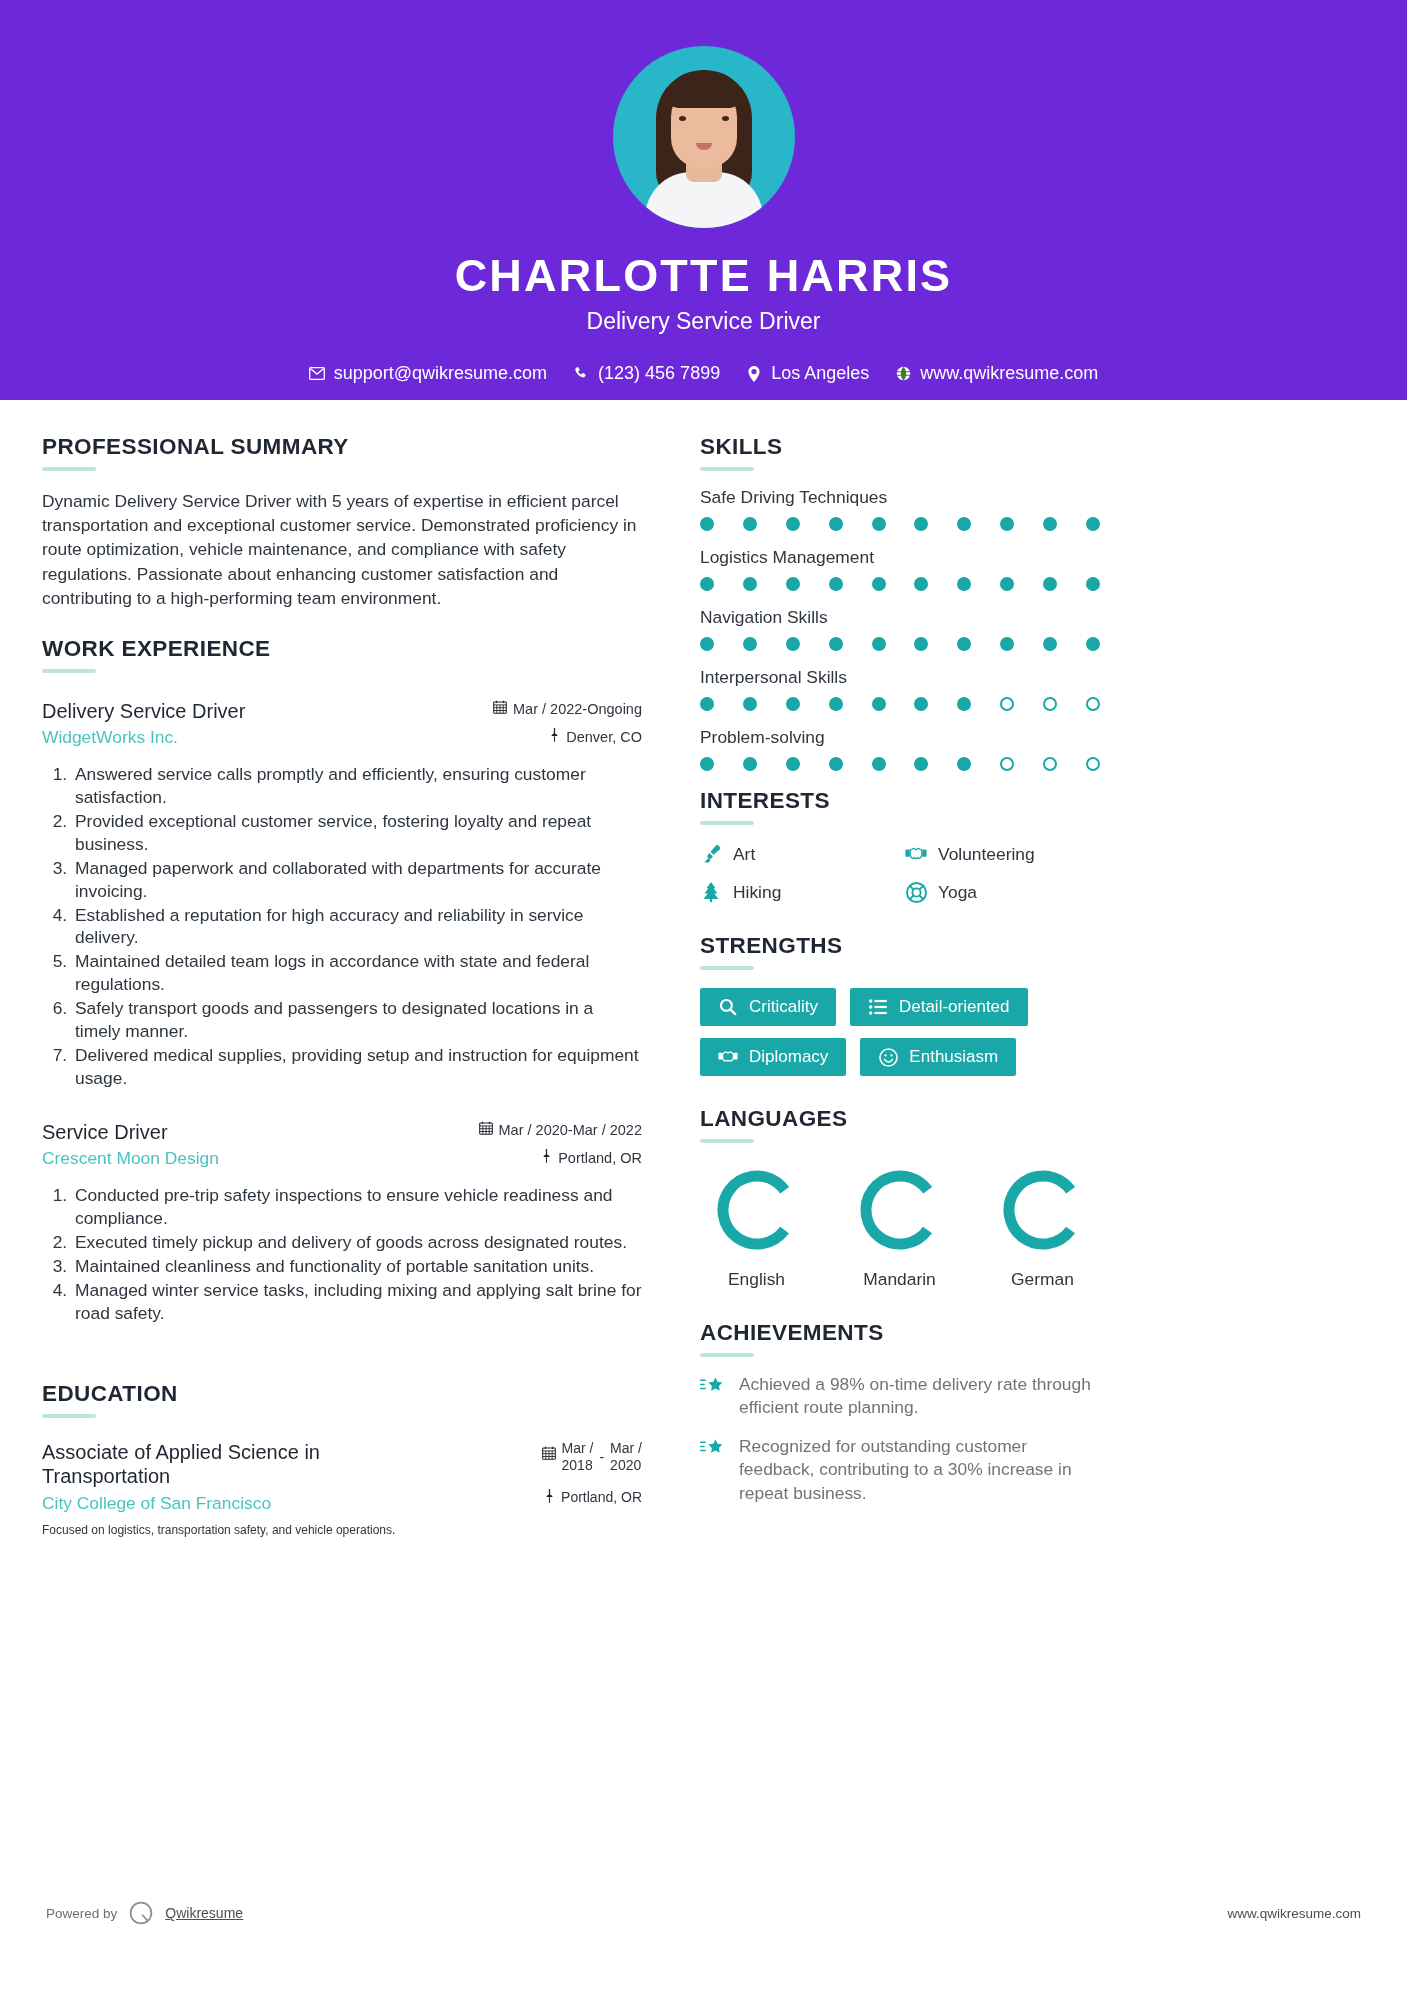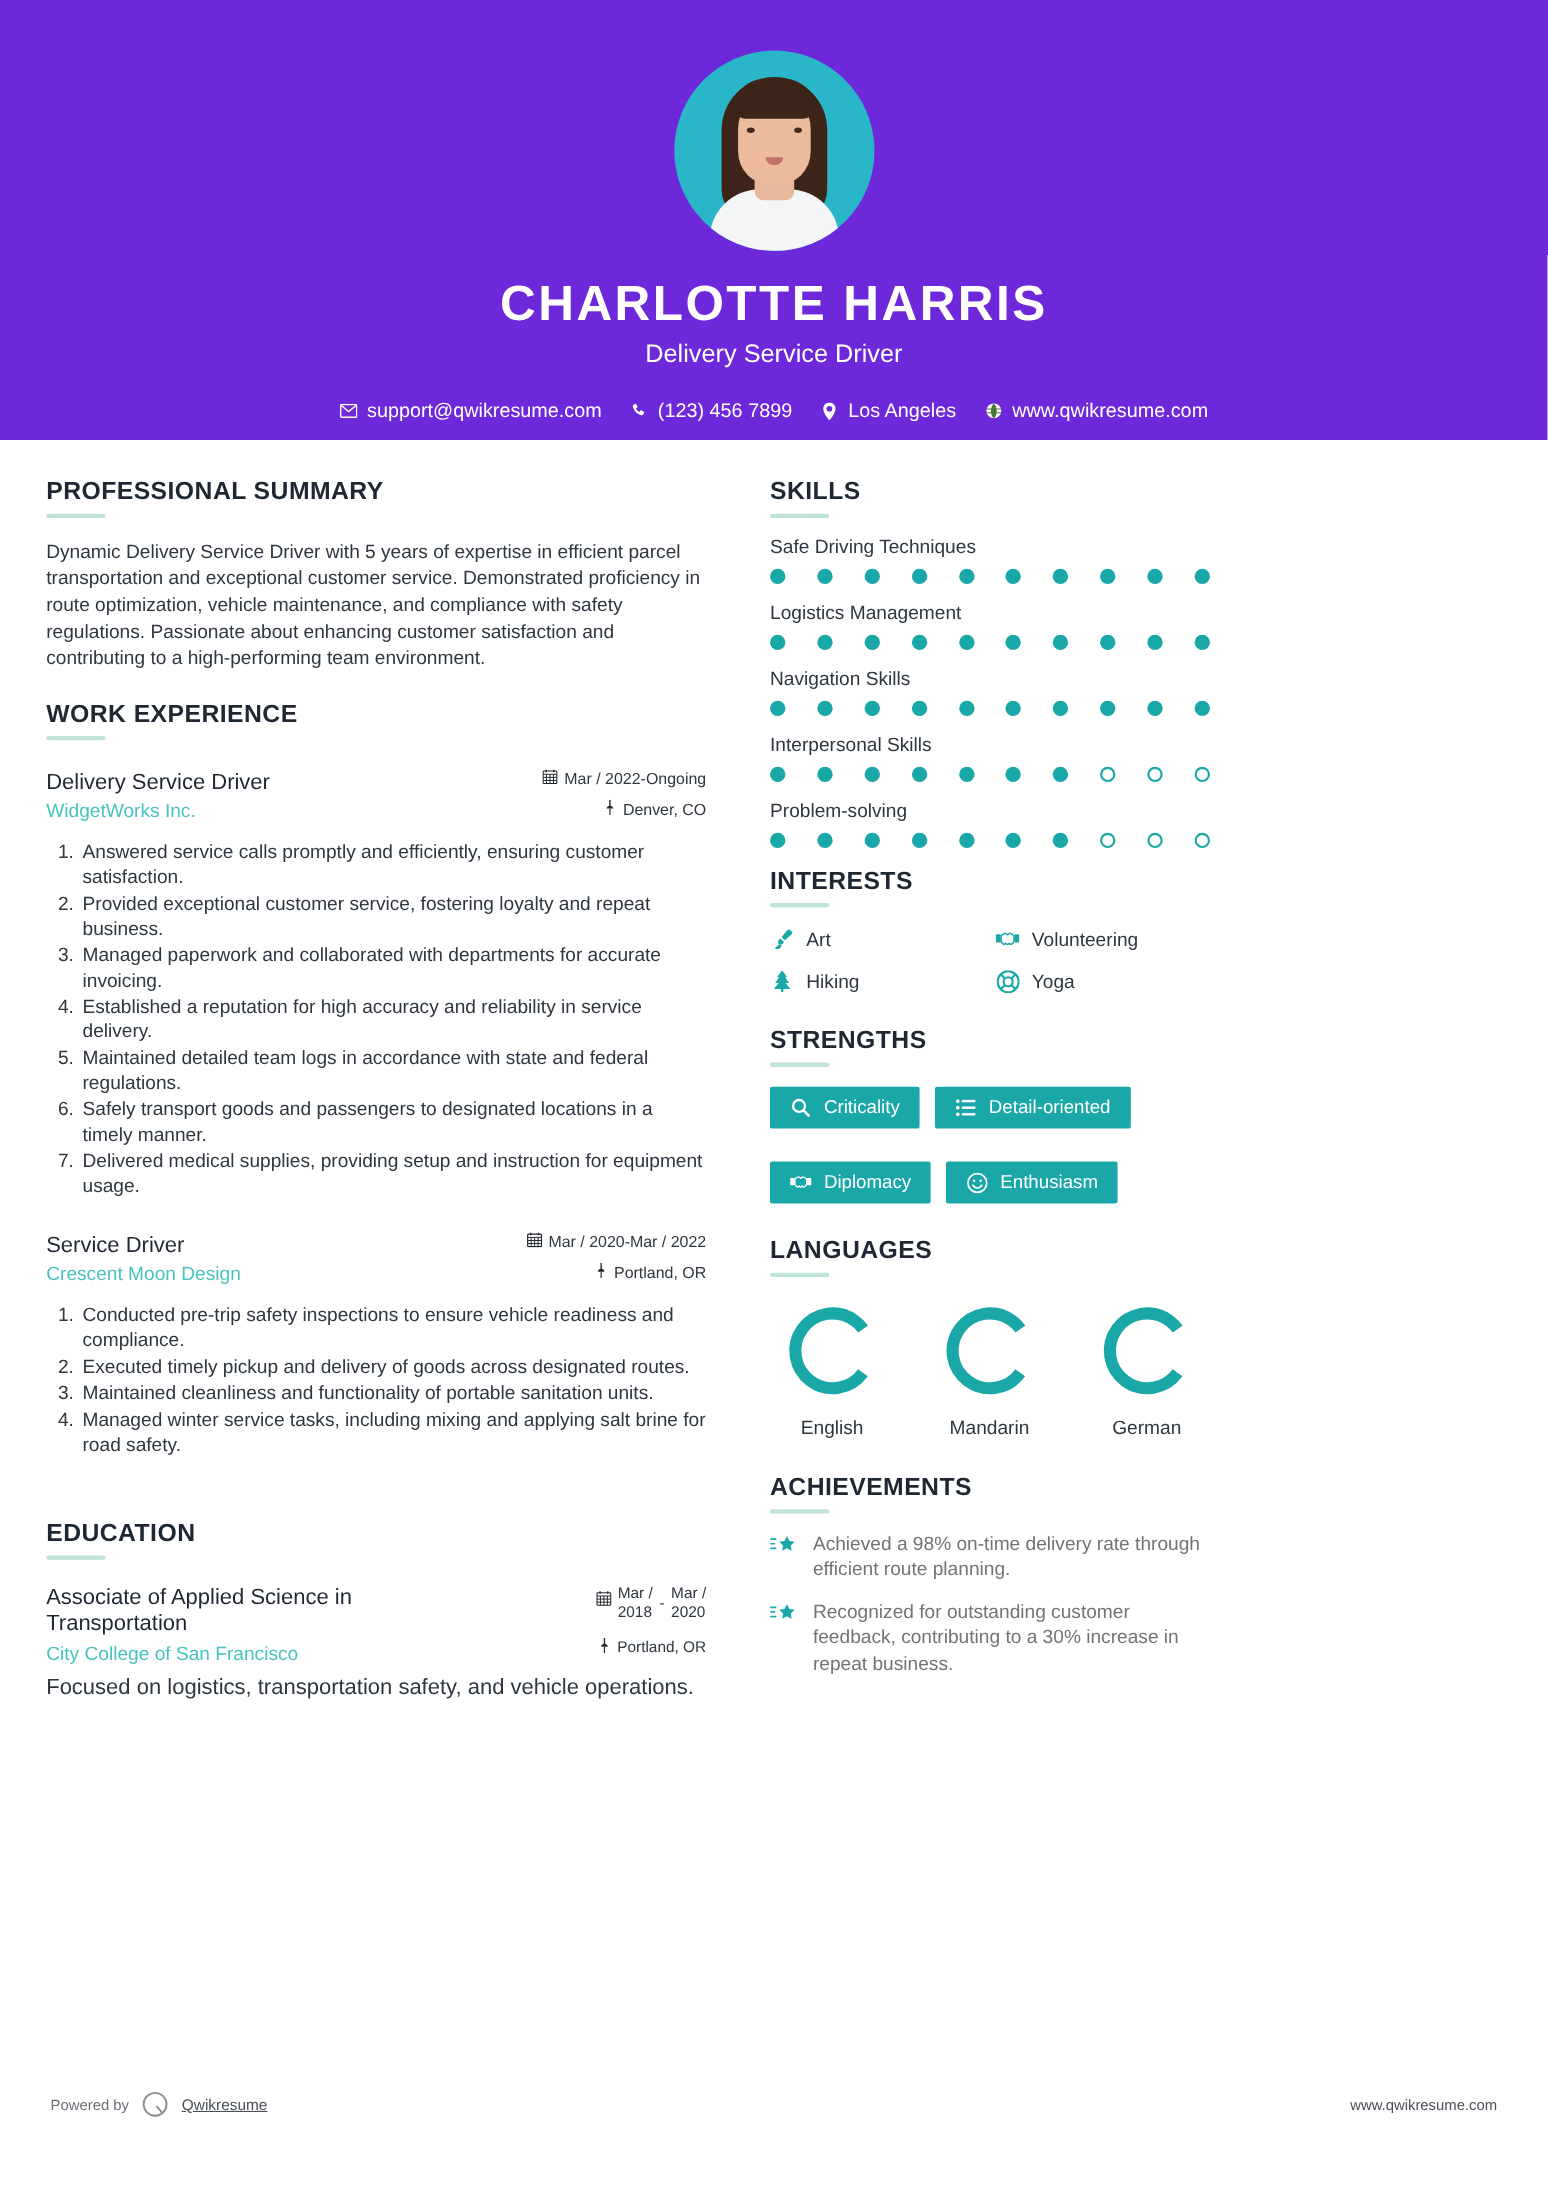--- a/index.html
+++ b/index.html
@@ -151,42 +151,42 @@
   
   .edu { margin-top: 22px; }
   .edu-head { display: flex; justify-content: space-between; align-items: flex-start; }
   .edu-title { font-size: 20px; color: #1f2733; line-height: 1.22; max-width: 380px; }
   .edu-meta { font-size: 14px; color: #2e3640; text-align: right; }
   .edu-dates { display: flex; align-items: flex-start; justify-content: flex-end; gap: 6px; }
   .edu-dates .dpart { line-height: 1.2; text-align: left; }
   .edu-dash { align-self: center; }
   .edu-loc { display: flex; align-items: center; justify-content: flex-end; gap: 6px; margin-top: 12px; }
   .edu-school { font-size: 17.4px; color: #49c3c0; margin-top: 4px; }
-  .edu-desc { font-size: 20px; color: #2e3640; margin-top: 9px; }
+  .edu-desc { font-size: 12px; color: #2e3640; margin-top: 9px; }
 
   
   .skill { margin-top: 16px; }
   .skill-name { font-size: 17.4px; color: #2e3640; }
   .dots { display: flex; gap: 0; margin-top: 9px; justify-content: space-between; width: 400px; }
   .dot { width: 14px; height: 14px; border-radius: 50%; }
   .dot.on  { background: #1aa7a8; }
   .dot.off { background: transparent; border: 2.4px solid #1aa7a8; }
 
   
   .interest-grid {
     margin-top: 18px;
     display: grid;
     grid-template-columns: 205px 1fr;
     row-gap: 16px;
   }
   .interest { display: flex; align-items: center; gap: 11px; font-size: 17.4px; color: #2e3640; }
   .interest .ic { width: 22px; height: 22px; display: inline-flex; align-items: center; justify-content: center; }
 
   
-  .str-wrap { margin-top: 18px; display: flex; flex-wrap: wrap; gap: 30px 14px; }
+  .str-wrap { margin-top: 18px; display: flex; flex-wrap: wrap; gap: 12px 14px; }
   .chip {
     background: #1aa7a8; color: #ffffff;
     font-size: 17px;
     padding: 9px 18px;
     display: inline-flex; align-items: center; gap: 11px;
     border-radius: 2px;
   }
   .chip .ic { width: 20px; height: 20px; display: inline-flex; align-items: center; justify-content: center; }
 
   

